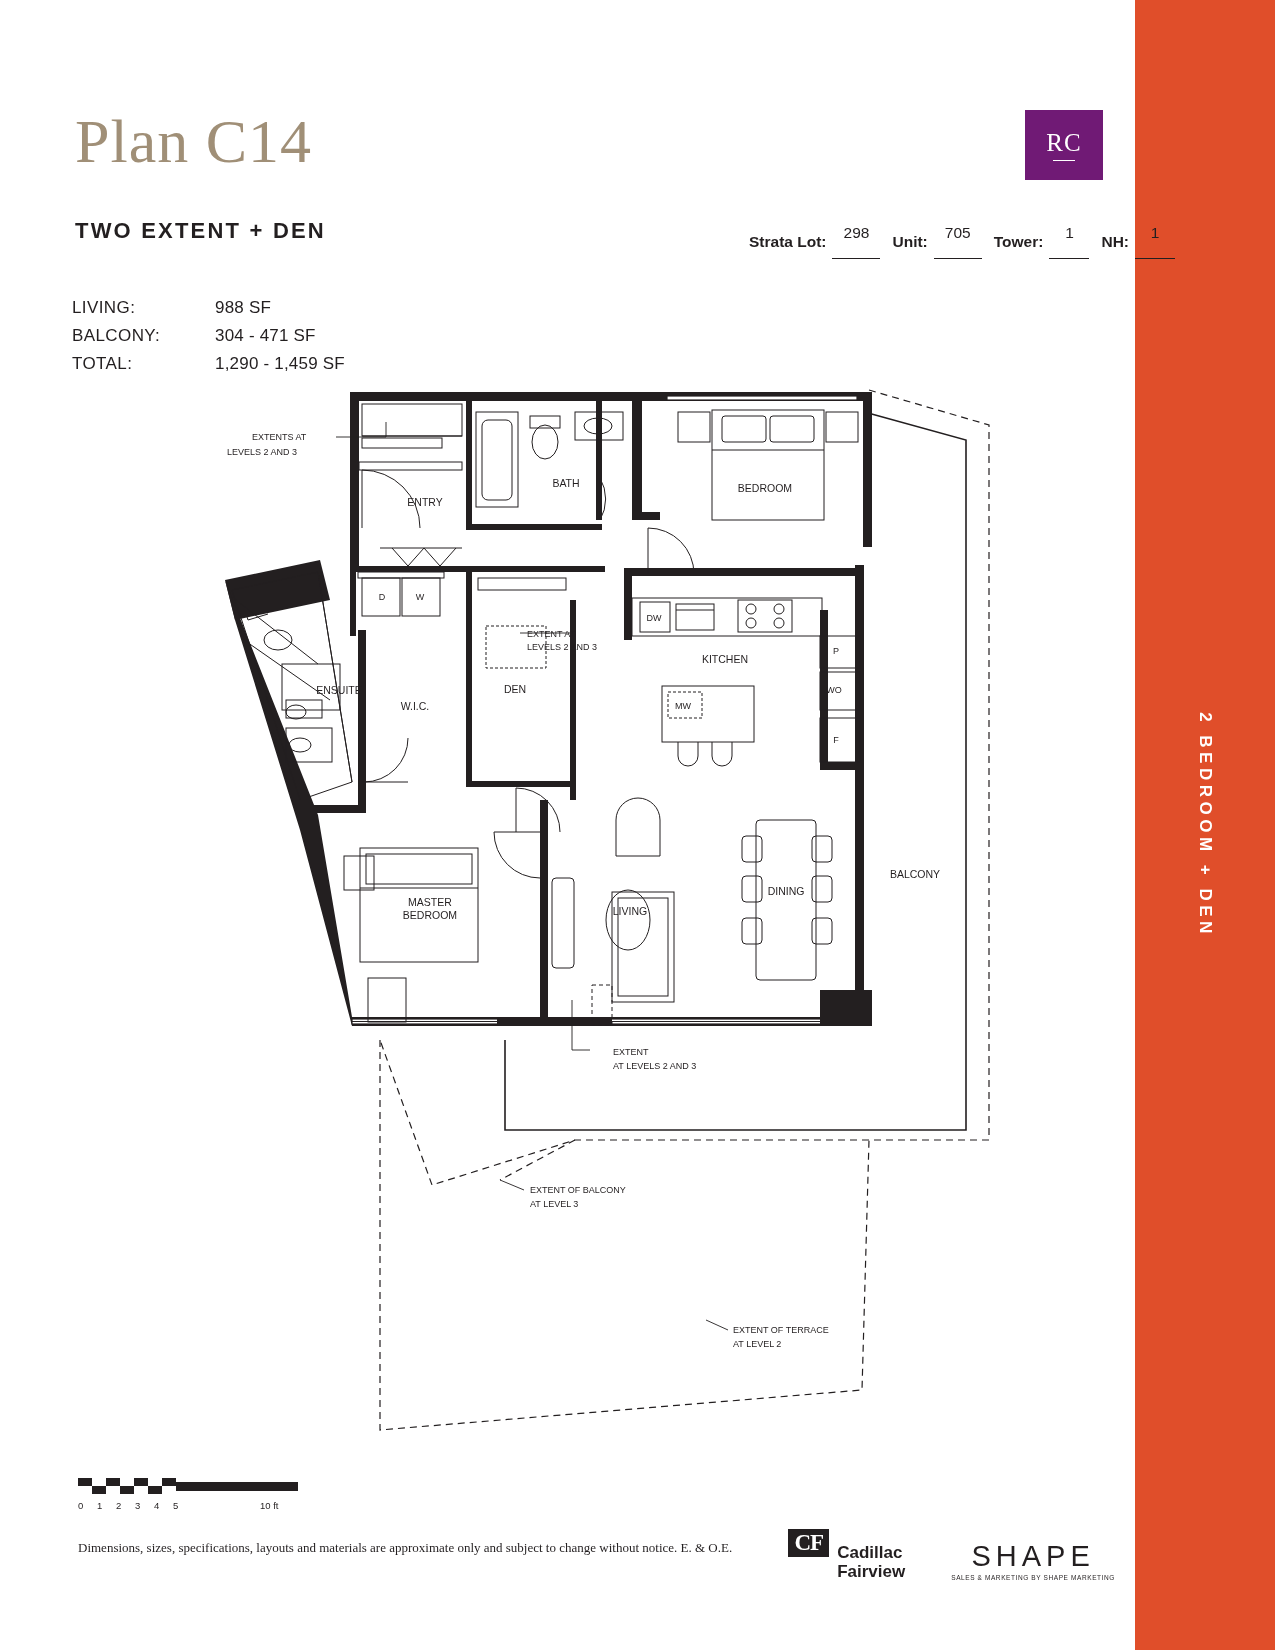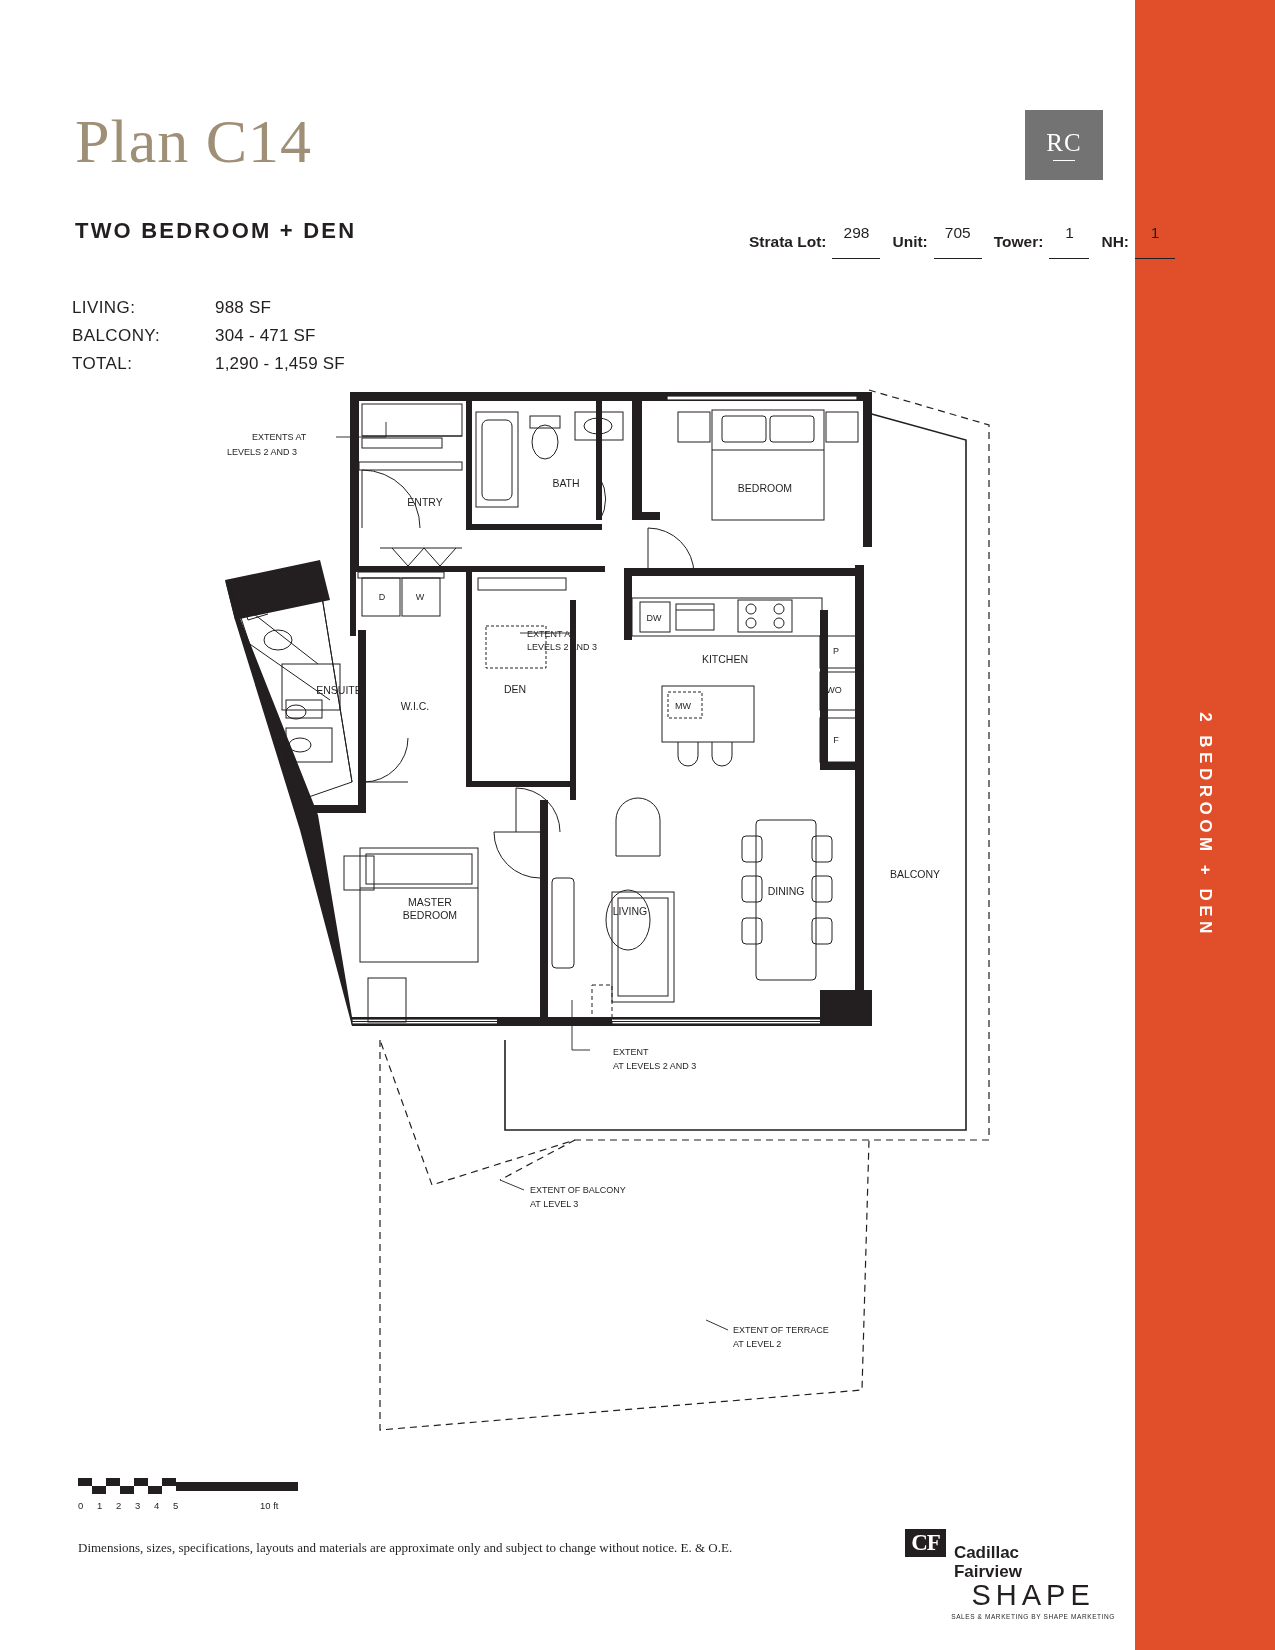--- a/index.html
+++ b/index.html
@@ -59,21 +59,21 @@
     letter-spacing: 2.2px;
     color: #231f20;
   }
 
   .rc-logo {
     position: absolute;
     right: 172px;
     top: 110px;
     width: 78px;
     height: 70px;
-    background: #737373;
+    background: #701a75;
     color: #ffffff;
     display: flex;
     flex-direction: column;
     align-items: center;
     justify-content: center;
   }
   .rc-logo .rc-text {
     font-family: "Liberation Serif", serif;
     font-size: 25px;
     letter-spacing: 1px;
@@ -158,22 +158,21 @@
     font-size: 13px;
     color: #231f20;
   }
 
   
   .logo-row {
     position: absolute;
     right: 160px;
     top: 1505px;
     display: flex;
-    align-items: flex-start;
-    flex-direction: column;
+    align-items: flex-end;
   }
   .cf-logo { display: flex; align-items: center; }
   .cf-mark {
     background: #231f20;
     color: #ffffff;
     font-family: "Liberation Serif", serif;
     font-weight: bold;
     font-size: 23px;
     padding: 2px 6px 3px 6px;
     line-height: 1;
@@ -206,21 +205,21 @@
   }
 </style>
 </head>
 <body>
 
 <div class="side-bar">
   <div class="side-bar-label">2 BEDROOM + DEN</div>
 </div>
 
 <div class="plan-title">Plan C14</div>
-<div class="plan-subtitle">TWO BEDROOM + DEN</div>
+<div class="plan-subtitle">TWO EXTENT + DEN</div>
 
 <div class="rc-logo">
   <div class="rc-text">RC</div>
   <div class="rc-rule"></div>
 </div>
 
 <div class="lot-fields">
   <div class="field-group">
     <span class="field-label">Strata Lot:</span>
     <span class="field-value">298</span>

